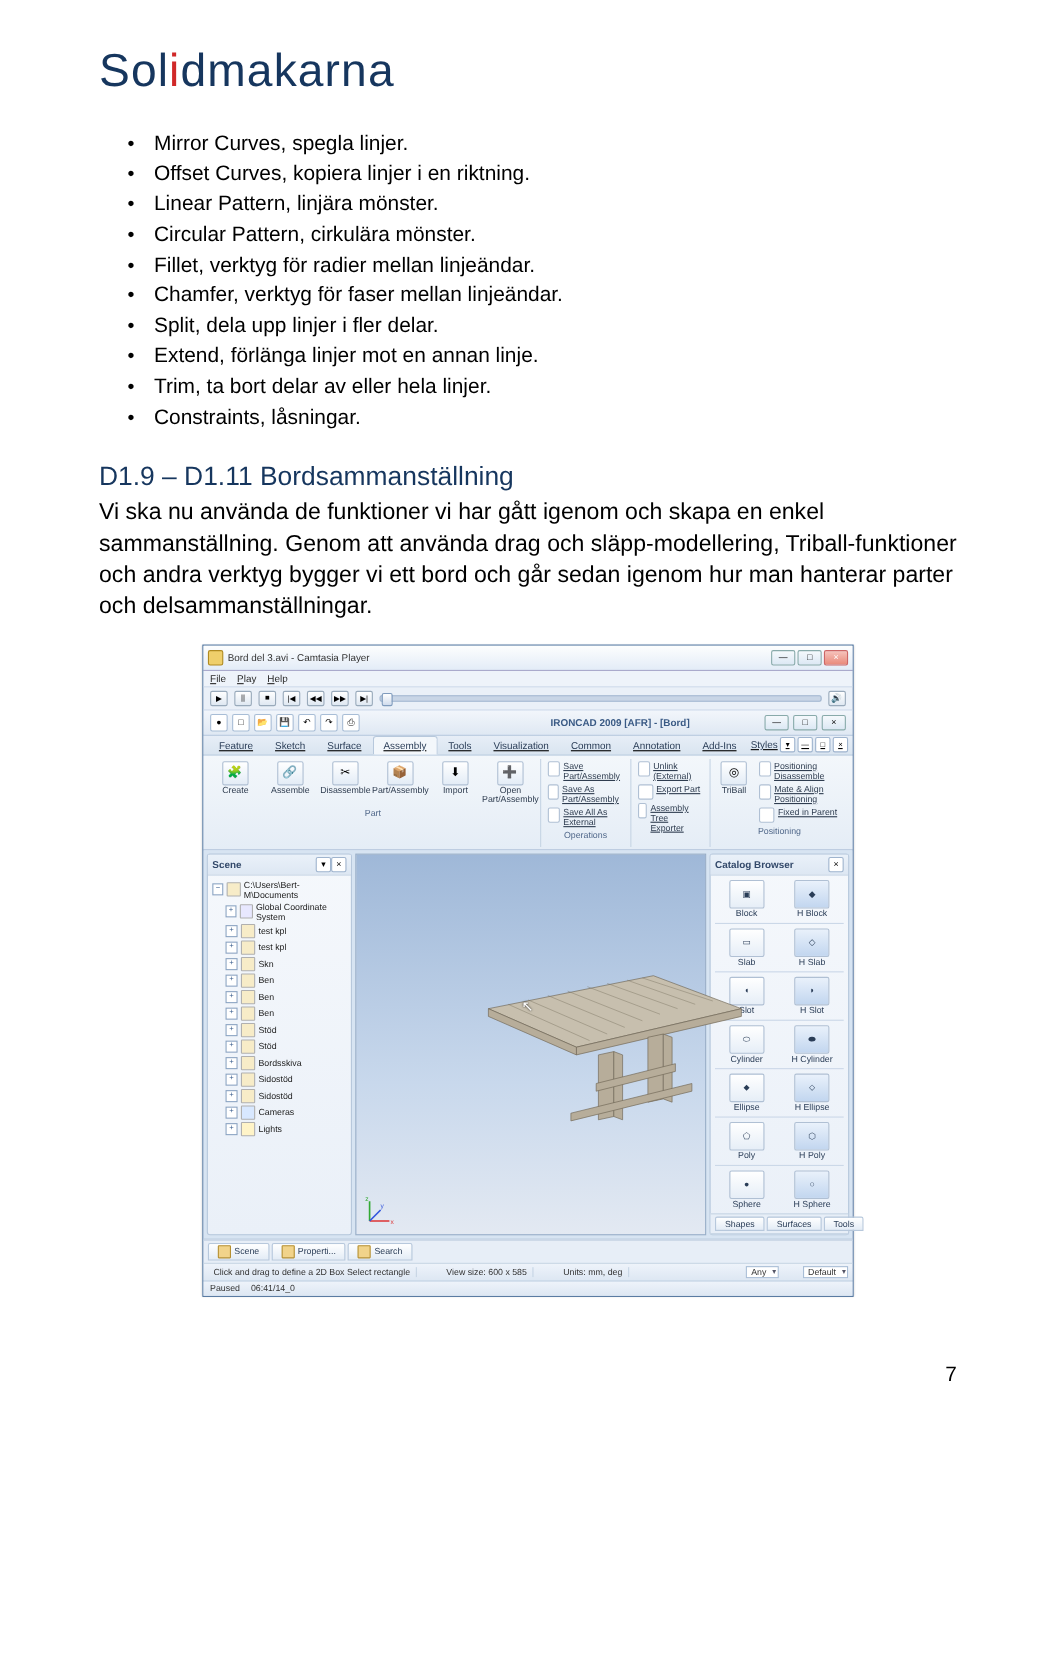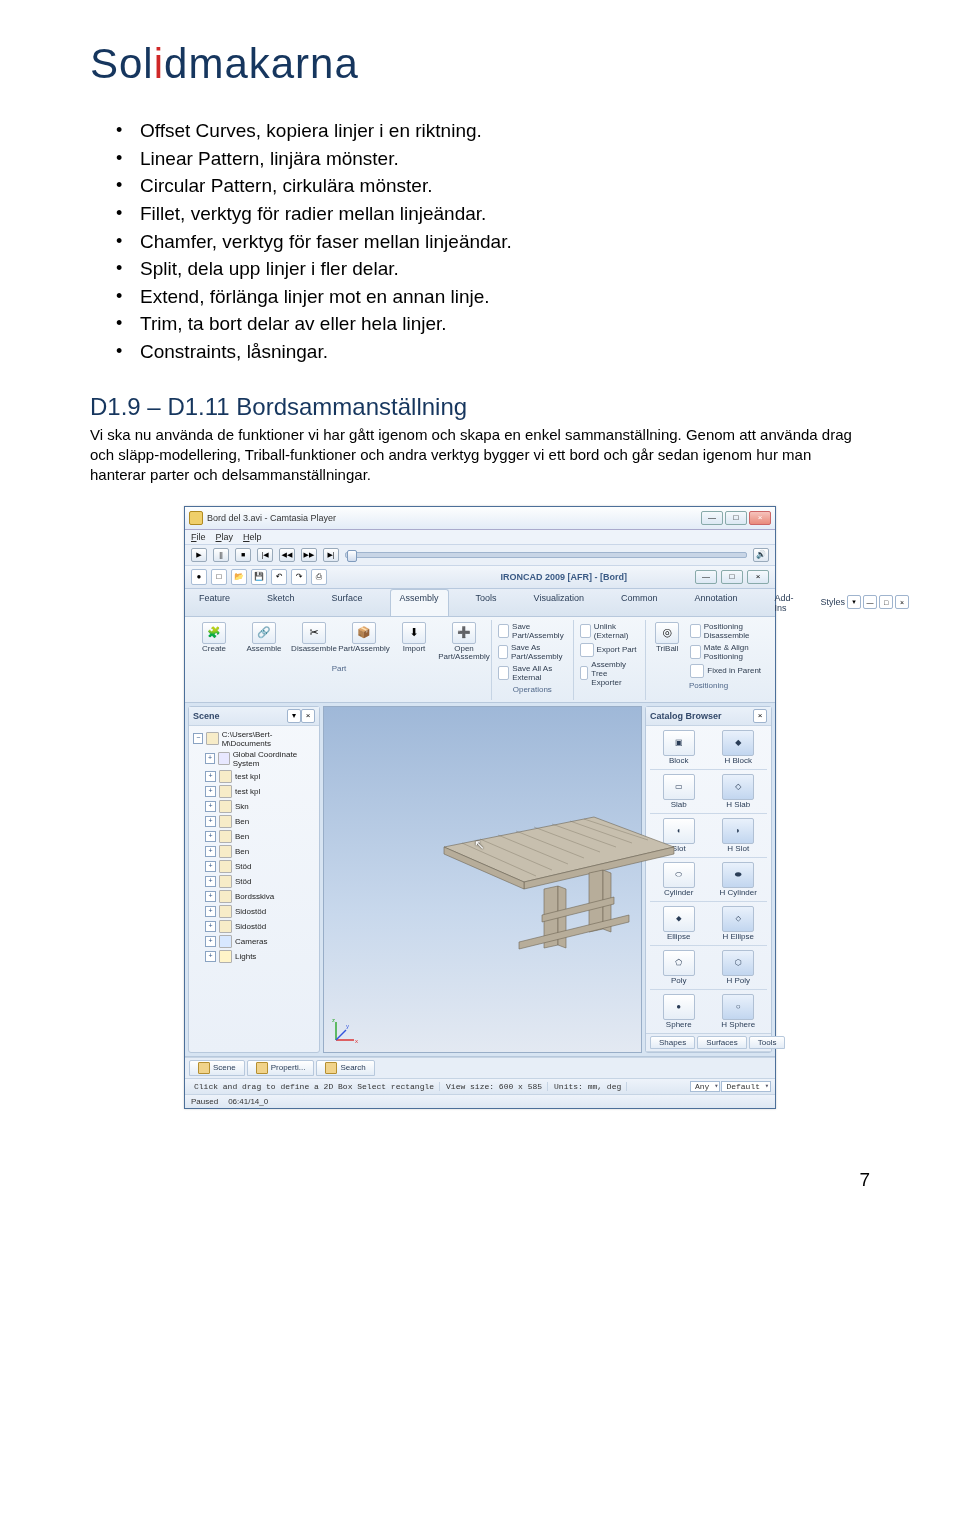--- a/index.html
+++ b/index.html
@@ -46,21 +46,21 @@
     top: 0;
     font-size: 18px;
   }
   .section-head {
     color: #16365e;
     font-family: Verdana, Geneva, sans-serif;
     font-size: 24px;
     margin: 18px 0 4px 0;
   }
   .body-text {
-    font-size: 15px;
+    font-size: 21px;
     line-height: 1.35;
     margin: 0 0 20px 0;
     padding-left: 0;
   }
   .screenshot-wrap {
     display: flex;
     justify-content: center;
     margin-top: 10px;
   }
   .app {
@@ -101,39 +101,39 @@
   .slider-track { flex: 1; height: 4px; background: #c8d5e6; border: 1px solid #9fb4ce; border-radius: 2px; position: relative; }
   .slider-thumb { position: absolute; left: 1px; top: -3px; width: 8px; height: 10px; background: linear-gradient(#fff,#d0dced); border:1px solid #7f9bbd; border-radius:2px;}
   .speaker { width:14px; height:12px; border:1px solid #9ab; background:linear-gradient(#fff,#dfe8f2); border-radius:2px; display:flex;align-items:center;justify-content:center;font-size:8px;}
   .qat {
     display:flex; align-items:center; gap:4px; padding: 3px 6px; background:linear-gradient(#f2f6fb,#dfe8f3); border-bottom:1px solid #b8c9de;
   }
   .qat .q { width:14px; height:14px; border:1px solid #a8bdd6; background:#fff; border-radius:2px; display:flex;align-items:center;justify-content:center;font-size:8px;}
   .qat .spacer { flex:1; }
   .qat .doclabel { color:#3a5a85; font-weight:bold; }
   .ribbon-tabs {
-    display:flex; gap:17px; background: linear-gradient(#e7eef7,#d9e4f0); padding: 0 4px; border-bottom:1px solid #b7c8dc;
+    display:flex; gap:0; background: linear-gradient(#e7eef7,#d9e4f0); padding: 0 4px; border-bottom:1px solid #b7c8dc;text-decoration:underline;
   }
   .rtab {
     padding: 3px 9px; color:#2a3d57; border:1px solid transparent; border-bottom:none; border-top-left-radius:3px;border-top-right-radius:3px;
     font-size:9px;
   }
   .rtab.active { background:#f3f7fb; border-color:#b7c8dc; }
   .rtab-right { margin-left:auto; display:flex; gap:2px; align-items:center;}
   .rtab-right .mini { width:12px;height:12px;border:1px solid #9fb4ce;background:#fff;border-radius:2px;font-size:7px;display:flex;align-items:center;justify-content:center;}
   .ribbon-body {
     display:flex; background: linear-gradient(#f3f7fb,#e5edf6); border-bottom:1px solid #b7c8dc; padding:3px 4px 2px 4px; gap:2px;
   }
   .rgroup { border-right:1px solid #c6d4e4; padding: 1px 4px 1px 2px; display:flex; flex-direction:column; }
   .rgroup:last-child { border-right:none; }
   .rgroup .row { display:flex; gap:4px; align-items:flex-start;}
   .bigbtn { display:flex; flex-direction:column; align-items:center; width:44px; text-align:center; line-height:1.05; padding:1px 1px;}
   .bigbtn .ico { width:22px; height:20px; border:1px solid #b0c0d4; background:linear-gradient(#fff,#e3ecf6); border-radius:2px; display:flex;align-items:center;justify-content:center;font-size:11px;}
   .bigbtn .lbl { font-size:8px; color:#2f3d50; margin-top:1px;}
-  .smallbtn { display:flex; align-items:center; gap:3px; font-size:8px; color:#2f3d50; padding:1px 2px;}
+  .smallbtn { display:flex; gap:3px; font-size:8px; color:#2f3d50; padding:1px 2px;text-decoration:underline;}
   .smallbtn .sico { width:12px;height:12px;border:1px solid #b0c0d4;background:#fff;border-radius:2px;}
   .grouplabel { text-align:center; font-size:8px; color:#51688a; margin-top:2px;}
   .workspace { display:flex; background:#d7e4f2; border-bottom:1px solid #b7c8dc; }
   .panel {
     background: linear-gradient(#f5f8fc,#eaf0f8); border:1px solid #b7c8dc; border-radius:3px; margin:3px;
   }
   .panel .ph { display:flex; align-items:center; padding:2px 4px; background:linear-gradient(#eaf1f9,#dde7f3); border-bottom:1px solid #c6d4e4;}
   .panel .ph .pt { flex:1; color:#33496a; font-weight:bold; }
   .panel .ph .pc { width:12px;height:12px;border:1px solid #9fb4ce;background:#fff;border-radius:2px;font-size:8px;display:flex;align-items:center;justify-content:center;}
   .scene { width:130px; }
@@ -152,40 +152,41 @@
   .table3d { position:absolute; left:100px; top:70px; width:260px; height:190px; }
   .catalog { width:125px; }
   .cgrid { display:grid; grid-template-columns: 1fr 1fr; gap:2px; padding:4px; }
   .citem { display:flex; flex-direction:column; align-items:center; font-size:8px; color:#2a3d57;}
   .citem .ci { width:30px;height:24px;border:1px solid #b0c0d4;background:linear-gradient(#fff,#e6eef7);border-radius:2px;display:flex;align-items:center;justify-content:center;}
   .citem .ci.blue { background:linear-gradient(#e9f1fb,#c2d6ef);}
   .hrule { grid-column: 1 / -1; height:1px; background:#cbd8e8; margin:2px 0;}
   .bottom-tabs { display:flex; gap:2px; padding:2px 4px; background:#e7eef7; border-top:1px solid #c6d4e4; border-bottom:1px solid #c6d4e4;}
   .btab { padding:1px 8px; border:1px solid #b7c8dc; background:linear-gradient(#fff,#e3ecf6); border-radius:2px 2px 0 0; font-size:8px; color:#2a3d57; display:flex; gap:3px; align-items:center;}
   .btab .btico { width:10px;height:10px;background:#f1d38a;border:1px solid #b58f30;border-radius:1px;}
-  .statusbar { display:flex; align-items:center; gap:1px; padding:2px 4px; background:linear-gradient(#eef3fa,#dde7f3); font-size:8px; color:#333;font-family:Liberation Mono, monospace;}
+  .statusbar { display:flex; align-items:center; gap:22px; padding:2px 4px; background:linear-gradient(#eef3fa,#dde7f3); font-size:8px; color:#333;}
   .statusbar .seg { padding:0 5px; border-right:1px solid #c6d4e4;}
   .statusbar .spacer { flex:1;}
   .statusbar .dd { border:1px solid #a8bdd6; background:#fff; padding:0 10px 0 4px; position:relative;}
   .statusbar .dd::after { content:"▾"; position:absolute; right:1px; top:0; font-size:7px; color:#556;}
   .statusbar2 { display:flex; justify-content:flex-start; gap:10px; padding:2px 6px; background:linear-gradient(#eef3fa,#dde7f3); border-top:1px solid #c6d4e4; font-size:8px; color:#333;}
   .pagenum { text-align: right; font-size: 19px; margin-top: 60px; padding-right: 0;}
 </style>
 </head>
 <body>
 
 <div class="page">
 
   <div class="logo">
     <span>Sol</span>
       <span class="accent">i</span>
       <span>dmakarna</span>
   </div>
 
   <ul class="bullets">
+    <li>Mirror Curves, spegla linjer.</li>
     <li>Offset Curves, kopiera linjer i en riktning.</li>
     <li>Linear Pattern, linjära mönster.</li>
     <li>Circular Pattern, cirkulära mönster.</li>
     <li>Fillet, verktyg för radier mellan linjeändar.</li>
     <li>Chamfer, verktyg för faser mellan linjeändar.</li>
     <li>Split, dela upp linjer i fler delar.</li>
     <li>Extend, förlänga linjer mot en annan linje.</li>
     <li>Trim, ta bort delar av eller hela linjer.</li>
     <li>Constraints, låsningar.</li>
   </ul>

